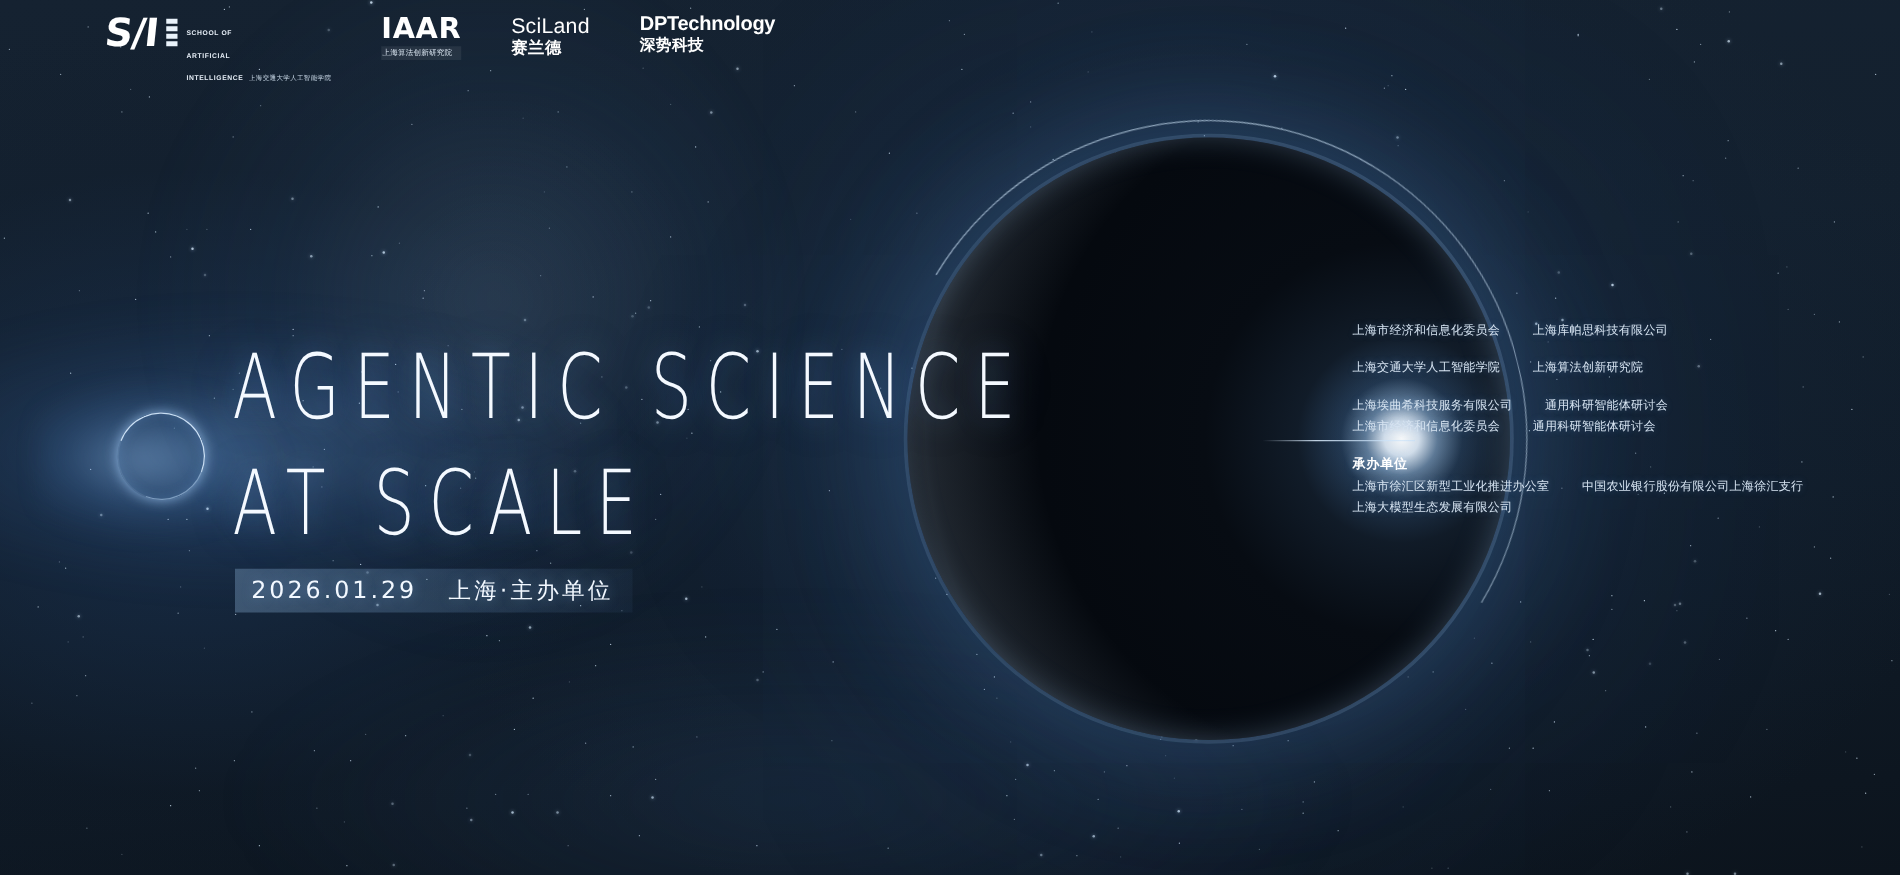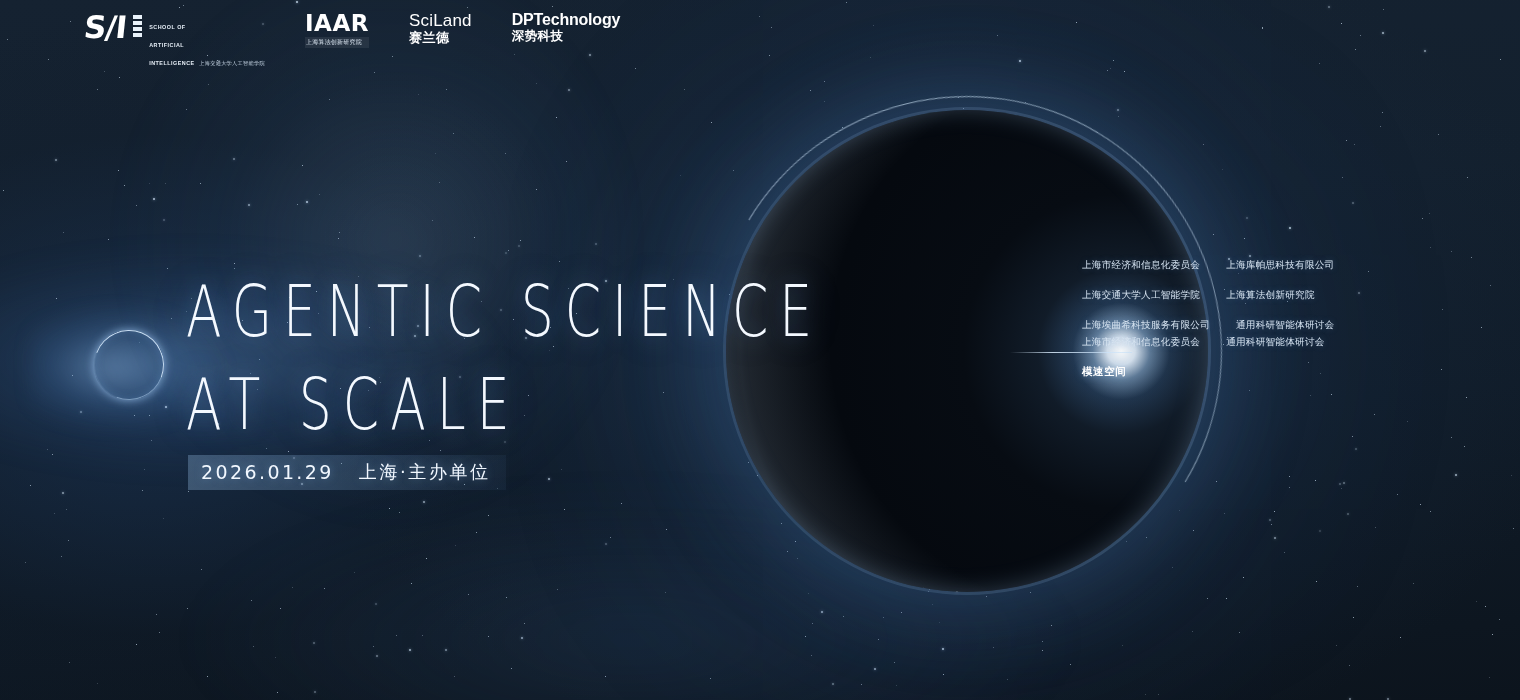--- a/index.html
+++ b/index.html
@@ -723,17 +723,26 @@
             <span class="org-item">上海埃曲希科技服务有限公司</span>
             <span class="org-item">通用科研智能体研讨会</span>
           </div>
           <div class="org-row">
             <span class="org-item">上海市经济和信息化委员会</span>
             <span class="org-item">通用科研智能体研讨会</span>
           </div>
         </div>
       </div>
       <div class="org-group">
-        <div class="org-head">模速空间</div>
+        <div class="org-head">承办单位</div>
+        <div class="org-rows">
+          <div class="org-row">
+            <span class="org-item">上海市徐汇区新型工业化推进办公室</span>
+            <span class="org-item">中国农业银行股份有限公司上海徐汇支行</span>
+          </div>
+          <div class="org-row">
+            <span class="org-item">上海大模型生态发展有限公司</span>
+          </div>
+        </div>
       </div>
     </div>
 
 </div>
 
 </body></html>

